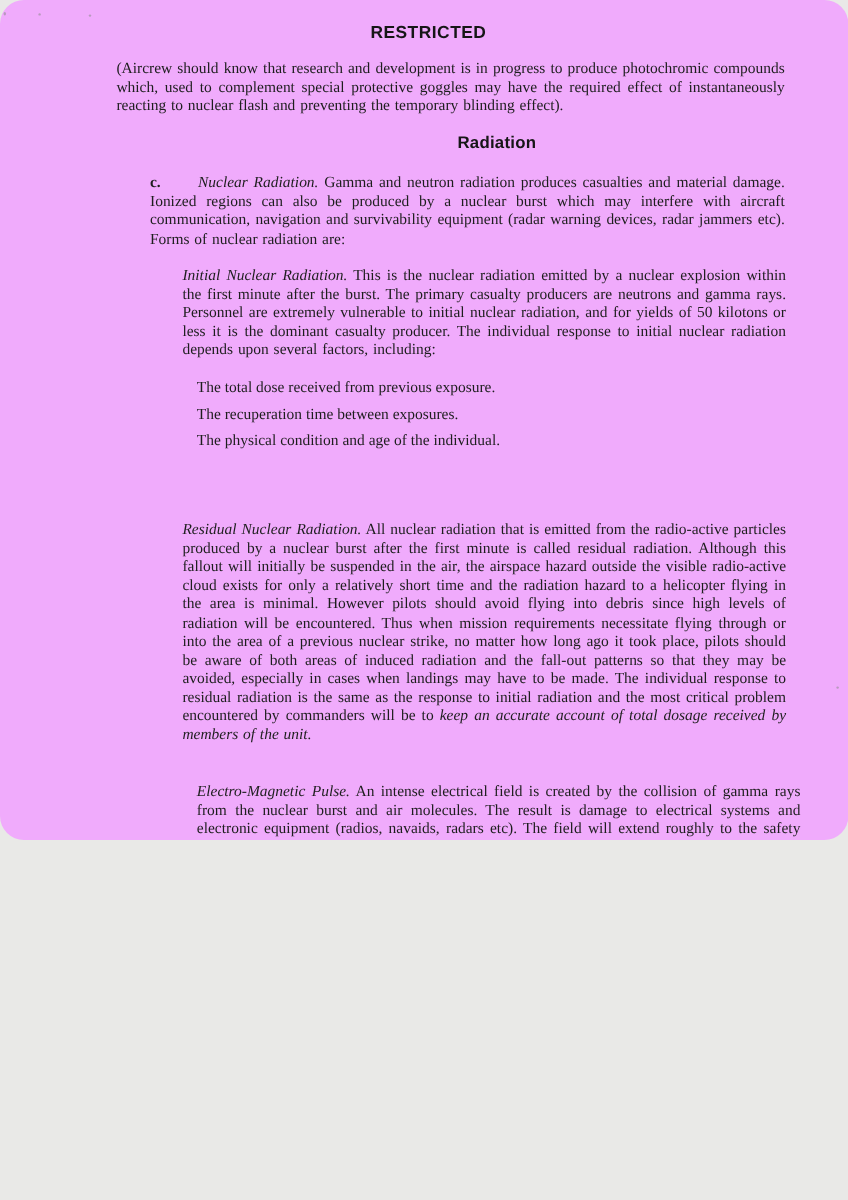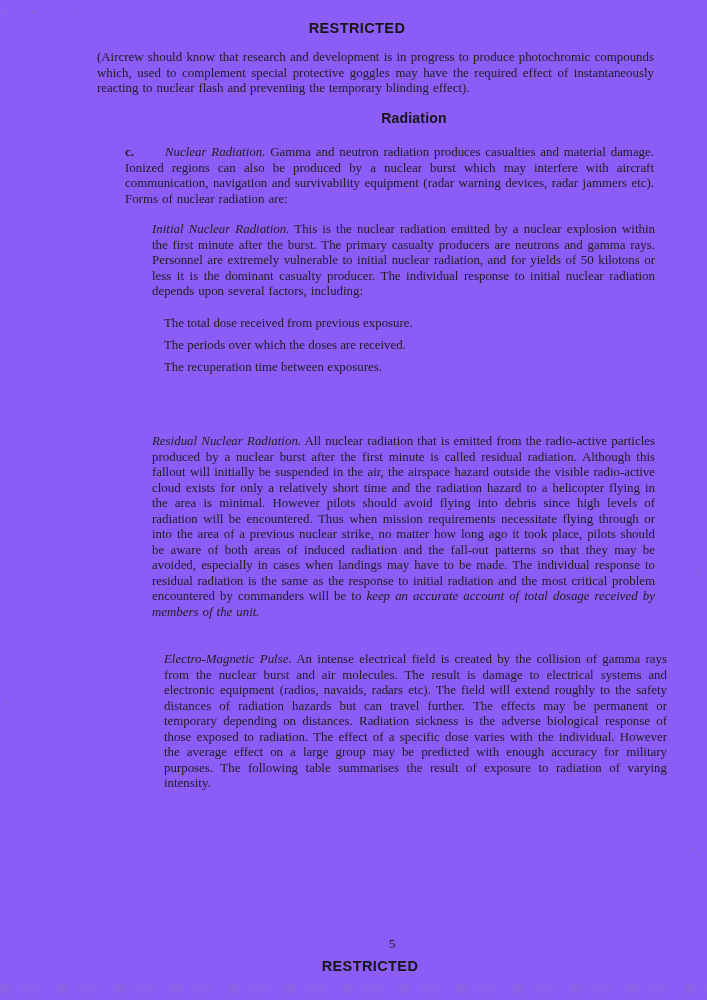--- a/index.html
+++ b/index.html
@@ -4,25 +4,26 @@
 <style>
   html, body {
     margin: 0;
     padding: 0;
     background: #e9e9e7;
     font-family: "Liberation Serif", "DejaVu Serif", serif;
   }
   #page {
     position: relative;
     width: 707px;
-    height: 1000px;
+    height: 700px;
     margin: 0 auto;
-    background: #8b5cf6;
+    background: #f0abfc;
     overflow: hidden;
     color: #1f1f1f;
+    border-radius: 20px;
   }
   
   .classification {
     position: absolute;
     transform: translateX(-50%);
     font-family: "Liberation Sans", "DejaVu Sans", sans-serif;
     font-weight: 700;
     font-size: 14.5px;
     letter-spacing: 0.4px;
     color: #161616;
@@ -106,22 +107,22 @@
   <div id="para-intro" class="para"><span class="seg-normal">(Aircrew should know that research and development is in progress to produce photochromic compounds which, used to complement special protective goggles may have the required effect of instantaneously reacting to nuclear flash and preventing the temporary blinding effect).</span></div>
 
   <div id="section-heading">Radiation</div>
 
   <div id="para-c" class="para"><span class="seg-label">c.</span><span class="seg-italic">Nuclear Radiation.</span><span class="seg-normal"> Gamma and neutron radiation produces casualties and material damage. Ionized regions can also be produced by a nuclear burst which may interfere with aircraft communication, navigation and survivability equipment (radar warning devices, radar jammers etc). Forms of nuclear radiation are:</span></div>
 
   <div id="para-initial" class="para"><span class="seg-italic">Initial Nuclear Radiation.</span><span class="seg-normal"> This is the nuclear radiation emitted by a nuclear explosion within the first minute after the burst. The primary casualty producers are neutrons and gamma rays. Personnel are extremely vulnerable to initial nuclear radiation, and for yields of 50 kilotons or less it is the dominant casualty producer. The individual response to initial nuclear radiation depends upon several factors, including:</span></div>
 
   <div id="factors-list">
       <div class="factor-item">The total dose received from previous exposure.</div>
-      <div class="factor-item">The periods over which the doses are received.</div>
       <div class="factor-item">The recuperation time between exposures.</div>
+      <div class="factor-item">The physical condition and age of the individual.</div>
     </div>
 
   <div id="para-residual" class="para"><span class="seg-italic">Residual Nuclear Radiation.</span><span class="seg-normal"> All nuclear radiation that is emitted from the radio-active particles produced by a nuclear burst after the first minute is called residual radiation. Although this fallout will initially be suspended in the air, the airspace hazard outside the visible radio-active cloud exists for only a relatively short time and the radiation hazard to a helicopter flying in the area is minimal. However pilots should avoid flying into debris since high levels of radiation will be encountered. Thus when mission requirements necessitate flying through or into the area of a previous nuclear strike, no matter how long ago it took place, pilots should be aware of both areas of induced radiation and the fall-out patterns so that they may be avoided, especially in cases when landings may have to be made. The individual response to residual radiation is the same as the response to initial radiation and the most critical problem encountered by commanders will be to </span><span class="seg-italic">keep an accurate account of total dosage received by members of the unit.</span></div>
 
   <div id="para-emp" class="para"><span class="seg-italic">Electro-Magnetic Pulse.</span><span class="seg-normal"> An intense electrical field is created by the collision of gamma rays from the nuclear burst and air molecules. The result is damage to electrical systems and electronic equipment (radios, navaids, radars etc). The field will extend roughly to the safety distances of radiation hazards but can travel further. The effects may be permanent or temporary depending on distances. Radiation sickness is the adverse biological response of those exposed to radiation. The effect of a specific dose varies with the individual. However the average effect on a large group may be predicted with enough accuracy for military purposes. The following table summarises the result of exposure to radiation of varying intensity.</span></div>
 
   <div id="page-number">5</div>
 
   <div id="classification-bottom" class="classification">RESTRICTED</div>
 

